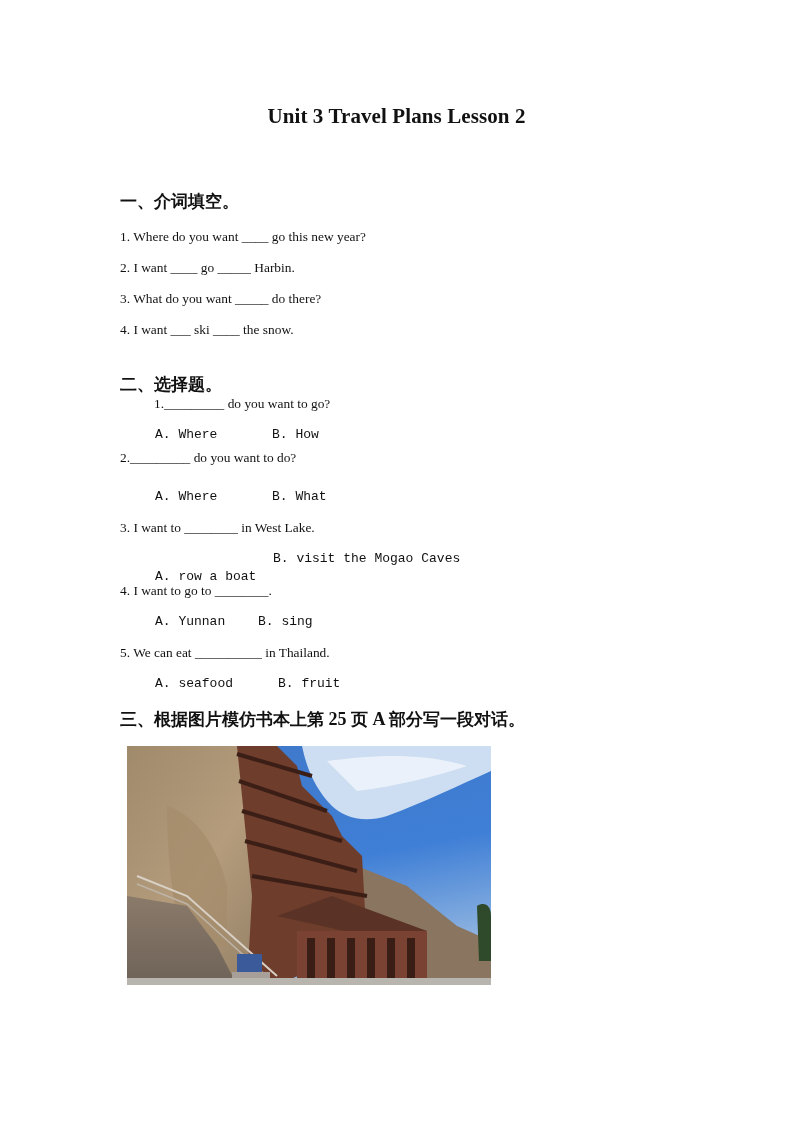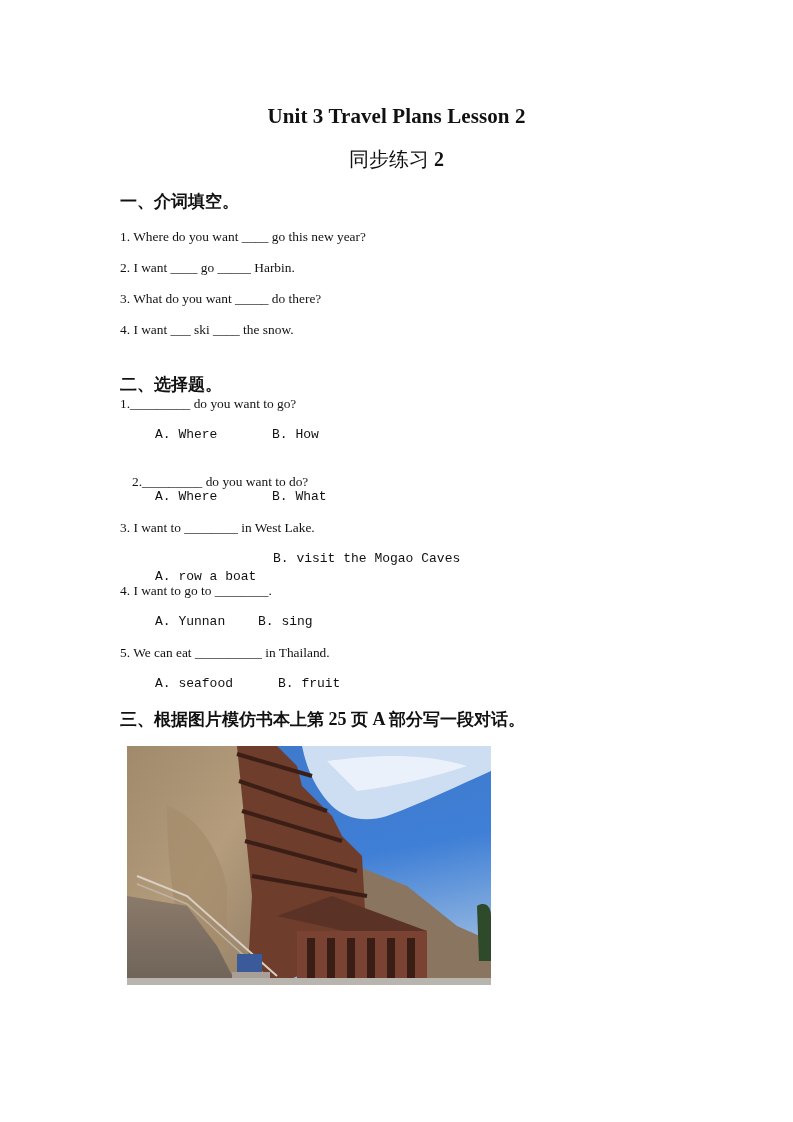--- a/index.html
+++ b/index.html
@@ -17,35 +17,34 @@
   .line { position: absolute; left: 120px; font-size: 13.4px; white-space: pre; }
   .opt { position: absolute; font-size: 13px; white-space: pre; font-family: Liberation Mono, monospace; }
   .photo { position: absolute; left: 127px; top: 746px; width: 364px; height: 239px; overflow: hidden; }
 </style>
 </head>
 <body>
 
 <div class="page">
 
   <div class="title">Unit 3 Travel Plans Lesson 2</div>
-  <div class="subtitle"><span class="cjk">同步练习</span><span> 2</span></div>
 
   <div class="section" style="top:190px;">一、介词填空。</div>
   <div class="line" style="top:229px;">1. Where do you want ____ go this new year?</div>
   <div class="line" style="top:260px;">2. I want ____ go _____ Harbin.</div>
   <div class="line" style="top:291px;">3. What do you want _____ do there?</div>
   <div class="line" style="top:322px;">4. I want ___ ski ____ the snow.</div>
 
   <div class="section" style="top:373px;">二、选择题。</div>
 
-  <div class="line" style="top:396px;">1._________ do you want to go?</div>
+  <div class="line" style="top:396px;margin-left:34px;">1._________ do you want to go?</div>
   <div class="opt" style="left:155px; top:427px;">A. Where</div>
   <div class="opt" style="left:272px; top:427px;">B. How</div>
 
-  <div class="line" style="top:474px;margin-left:12px;">2._________ do you want to do?</div>
+  <div class="line" style="top:450px;">2._________ do you want to do?</div>
   <div class="opt" style="left:155px; top:489px;">A. Where</div>
   <div class="opt" style="left:272px; top:489px;">B. What</div>
 
   <div class="line" style="top:520px;">3. I want to ________ in West Lake.</div>
   <div class="opt" style="left:155px; top:551px;margin-top:18px;">A. row a boat</div>
   <div class="opt" style="left:273px; top:551px;">B. visit the Mogao Caves</div>
 
   <div class="line" style="top:583px;">4. I want to go to ________.</div>
   <div class="opt" style="left:155px; top:614px;">A. Yunnan</div>
   <div class="opt" style="left:258px; top:614px;">B. sing</div>

